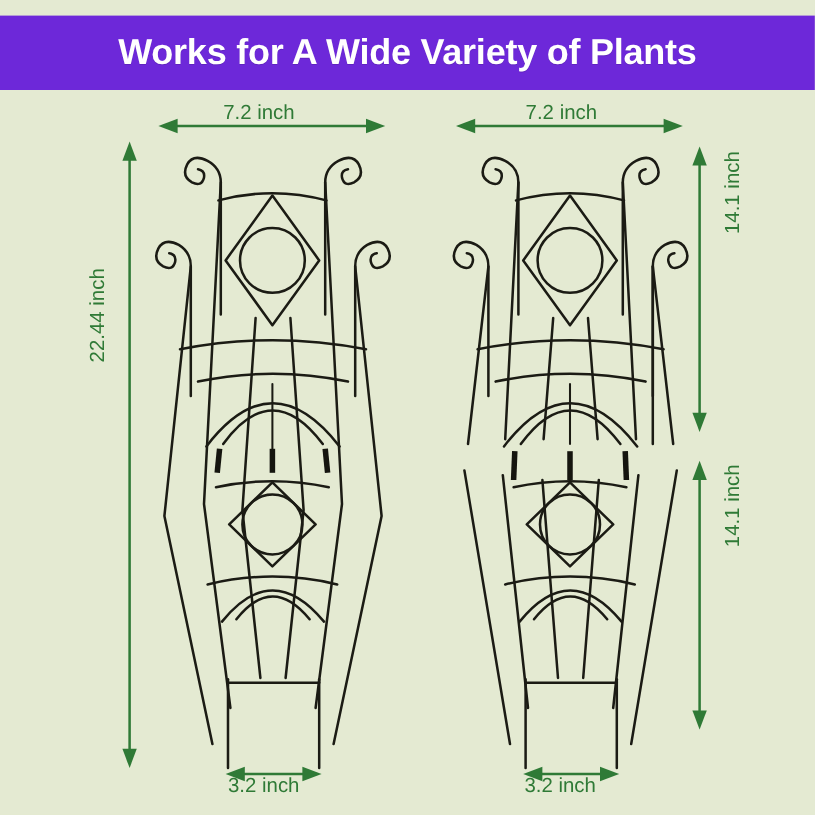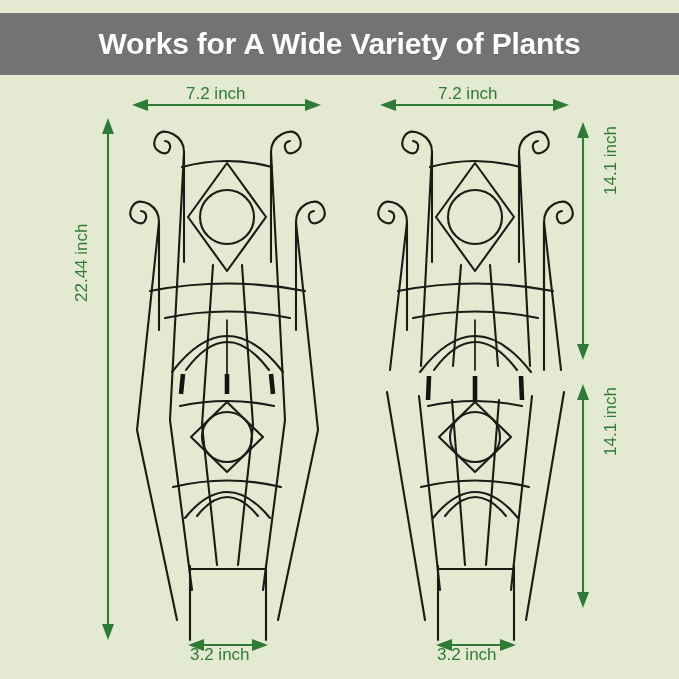--- a/index.html
+++ b/index.html
@@ -23,21 +23,21 @@
     height: 679px;
   }
 
   
   #banner {
     position: absolute;
     left: 0;
     top: 13px;
     width: 679px;
     height: 62px;
-    background: #737373;
+    background: #6d28d9;
     display: flex;
     align-items: center;
     justify-content: center;
     box-sizing: border-box;
   }
   #banner-title {
     color: #ffffff;
     font-size: 30px;
     font-weight: bold;
     letter-spacing: -0.2px;

